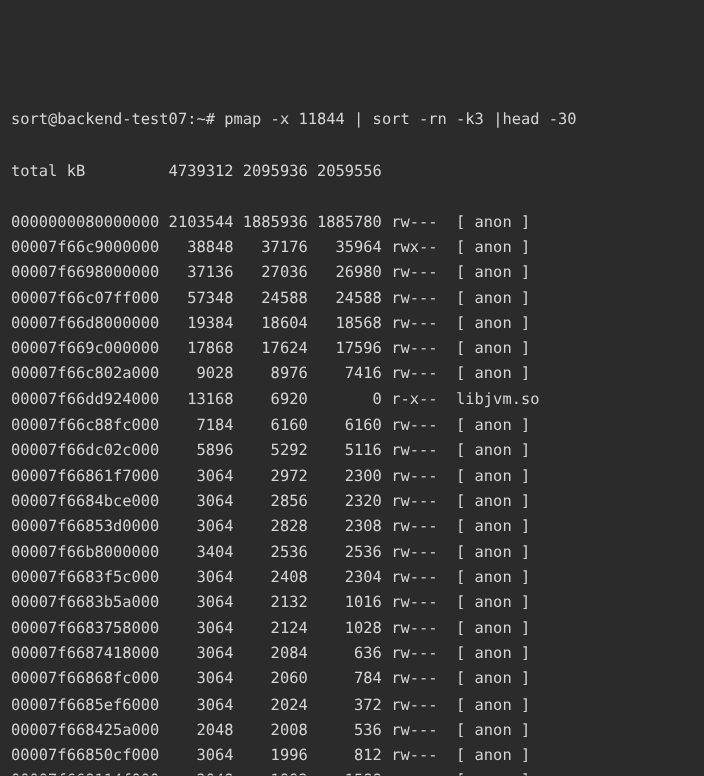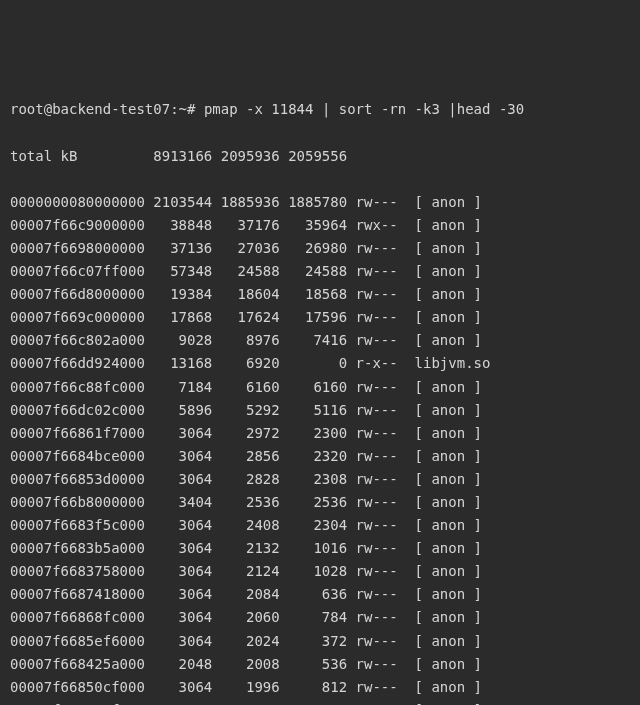--- a/index.html
+++ b/index.html
@@ -24,18 +24,18 @@
     }
     .prompt-line {
       color: #d4d4d4;
     }
   </style>
 </head>
 <body>
 
 
 
-<span class="term-line prompt-line"><span>root@backend-test07:~#</span> <span>pmap -x 11844 | sort -rn -k3 |head -30</span></span>
-<span class="term-line" id="total-line">total kB         8913166 2095936 2059556</span>
+<span class="term-line prompt-line"><span>sort@backend-test07:~#</span> <span>pmap -x 11844 | sort -rn -k3 |head -30</span></span>
+<span class="term-line" id="total-line">total kB         4739312 2095936 2059556</span>
 <div id="rows"><span class="term-line">0000000080000000 2103544 1885936 1885780 rw---  [ anon ]</span><span class="term-line">00007f66c9000000   38848   37176   35964 rwx--  [ anon ]</span><span class="term-line">00007f6698000000   37136   27036   26980 rw---  [ anon ]</span><span class="term-line">00007f66c07ff000   57348   24588   24588 rw---  [ anon ]</span><span class="term-line">00007f66d8000000   19384   18604   18568 rw---  [ anon ]</span><span class="term-line">00007f669c000000   17868   17624   17596 rw---  [ anon ]</span><span class="term-line">00007f66c802a000    9028    8976    7416 rw---  [ anon ]</span><span class="term-line">00007f66dd924000   13168    6920       0 r-x--  libjvm.so</span><span class="term-line">00007f66c88fc000    7184    6160    6160 rw---  [ anon ]</span><span class="term-line">00007f66dc02c000    5896    5292    5116 rw---  [ anon ]</span><span class="term-line">00007f66861f7000    3064    2972    2300 rw---  [ anon ]</span><span class="term-line">00007f6684bce000    3064    2856    2320 rw---  [ anon ]</span><span class="term-line">00007f66853d0000    3064    2828    2308 rw---  [ anon ]</span><span class="term-line">00007f66b8000000    3404    2536    2536 rw---  [ anon ]</span><span class="term-line">00007f6683f5c000    3064    2408    2304 rw---  [ anon ]</span><span class="term-line">00007f6683b5a000    3064    2132    1016 rw---  [ anon ]</span><span class="term-line">00007f6683758000    3064    2124    1028 rw---  [ anon ]</span><span class="term-line">00007f6687418000    3064    2084     636 rw---  [ anon ]</span><span class="term-line">00007f66868fc000    3064    2060     784 rw---  [ anon ]</span><span class="term-line">00007f6685ef6000    3064    2024     372 rw---  [ anon ]</span><span class="term-line">00007f668425a000    2048    2008     536 rw---  [ anon ]</span><span class="term-line">00007f66850cf000    3064    1996     812 rw---  [ anon ]</span><span class="term-line">00007f668114f000    2048    1992    1588 rw---  [ anon ]</span></div>
 
 
 
 
 </body></html>

